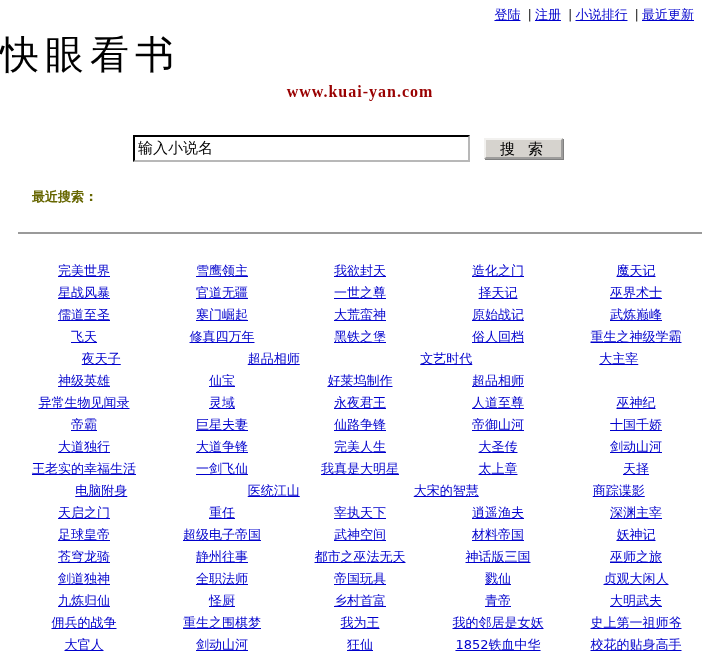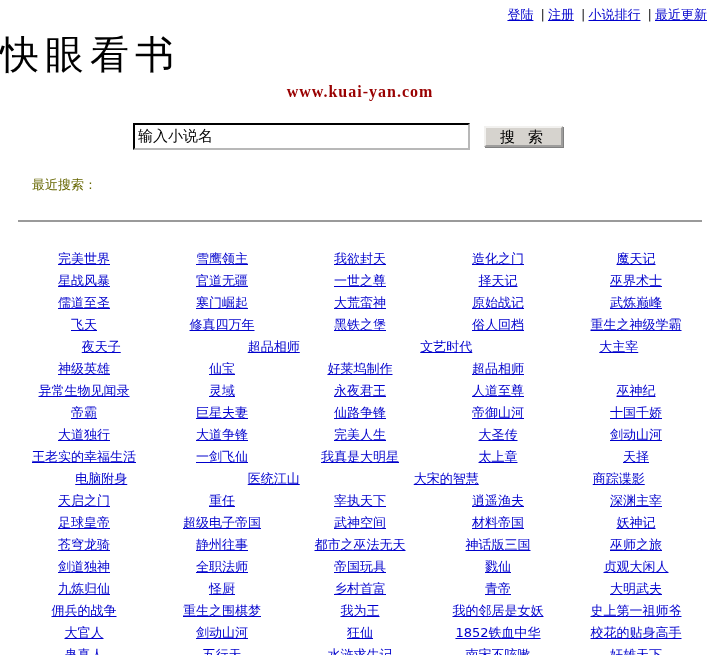--- a/index.html
+++ b/index.html
@@ -4,21 +4,21 @@
 <style>
   * { box-sizing: border-box; margin: 0; padding: 0; }
   html, body {
     width: 720px; height: 655px;
     background: #ffffff;
     overflow: hidden;
     font-family: "DejaVu Sans", "Liberation Sans", sans-serif;
   }
   
   .top-nav {
-    padding: 7px 11px 0 0;
+    padding: 7px 24px 0 0;
     text-align: right;
     font-size: 13px;
     line-height: 16px;
   }
   .top-nav a {
     color: #0000cc;
     text-decoration: underline;
     margin: 0 2px;
   }
   .top-nav .sep { color: #222222; margin: 0 1px; }
@@ -37,21 +37,21 @@
     text-align: center;
     font-family: "Liberation Serif", "DejaVu Serif", serif;
     font-size: 16px;
     font-weight: bold;
     color: #990000;
     margin-top: 6px;
     letter-spacing: 1px;
   }
   
   .search-row {
-    margin-top: 22px;
+    margin-top: 34px;
     padding-left: 133px;
     display: flex;
     align-items: center;
   }
   .search-input {
     width: 337px;
     height: 27px;
     border: 2px inset #b8b8b8;
     border-top-color: #555555;
     border-left-color: #555555;
@@ -72,20 +72,21 @@
     letter-spacing: 4px;
     cursor: pointer;
     font-family: "DejaVu Sans", sans-serif;
     box-shadow: 1px 1px 0 #808080;
   }
   
   .recent-label {
     margin: 26px 0 0 32px;
     font-size: 13px;
     color: #666600;
+    font-weight: bold;
   }
   
   .divider {
     margin: 26px 18px 0 18px;
     height: 2px;
     background: #9a9a9a;
     border: 0;
   }
   
   .novel-grid {

